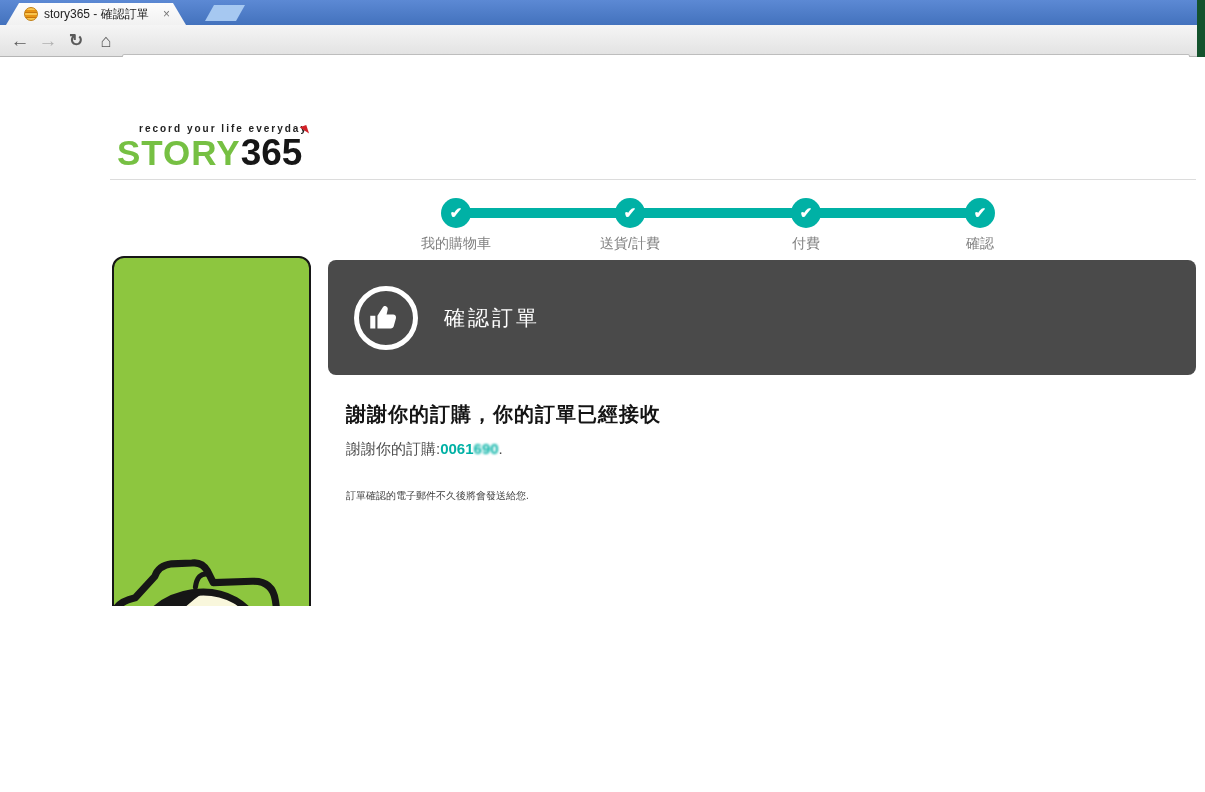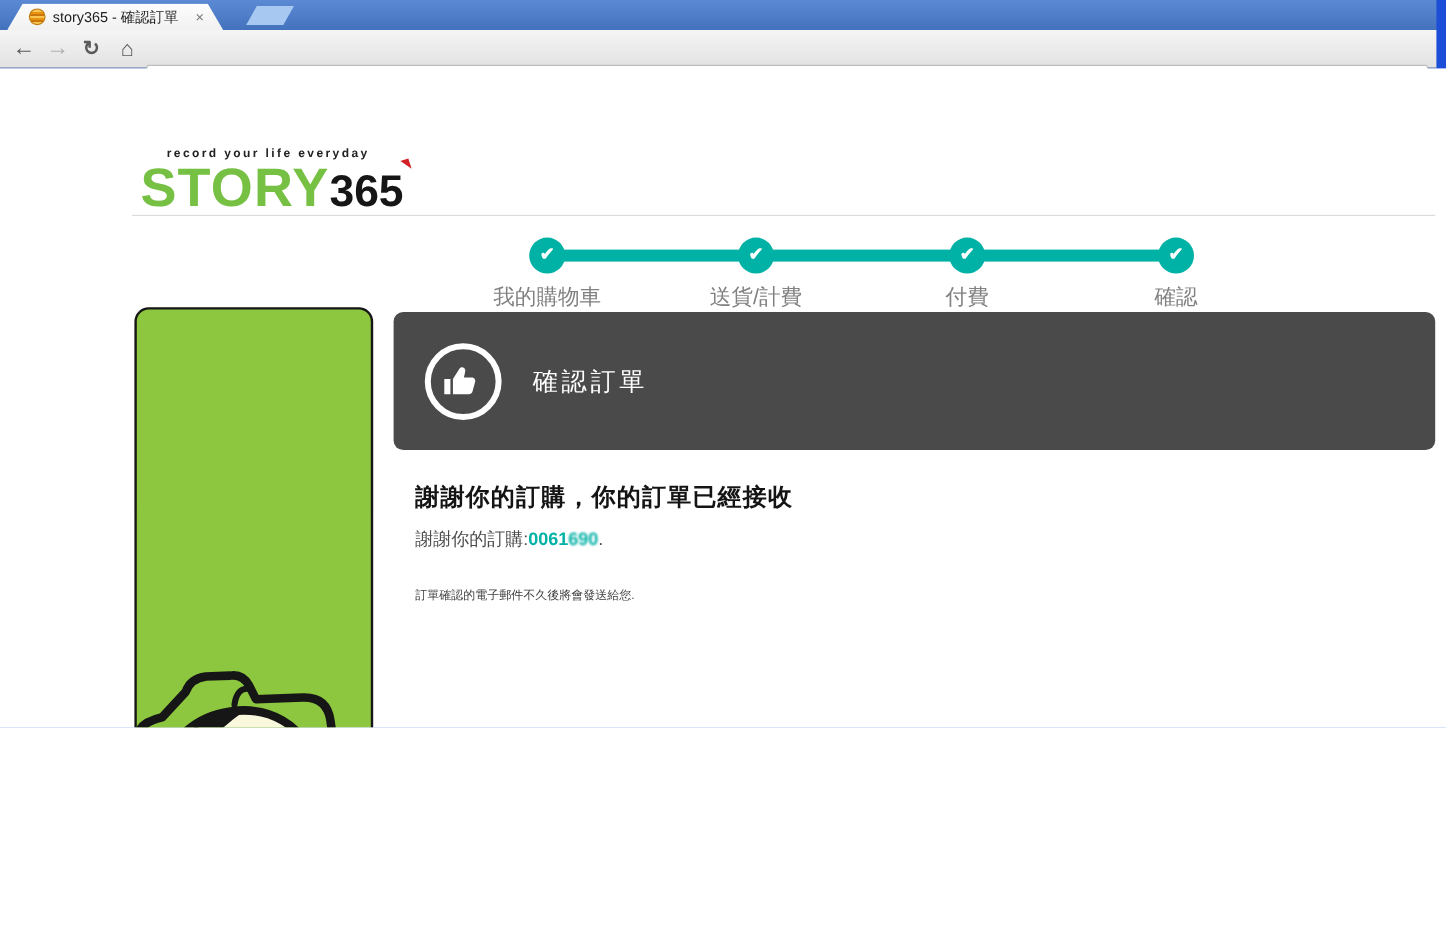--- a/index.html
+++ b/index.html
@@ -1,17 +1,17 @@
 <!DOCTYPE html>
 <html><head>
 <meta charset="utf-8">
 <style>
   * { margin:0; padding:0; box-sizing:border-box; }
   html,body { width:1205px; height:792px; background:#fff; font-family:"Liberation Sans", sans-serif; }
-  .screen { position:relative; width:1205px; height:606px; background:#1d4ed8; overflow:hidden; }
+  .screen { position:relative; width:1205px; height:606px; background:#14532d; overflow:hidden; }
 
   
   .titlebar { position:absolute; left:0; top:0; width:1197px; height:25px;
     background:linear-gradient(#5c89d4,#4372bd); }
   .tab { position:absolute; left:6px; top:3px; width:180px; height:22px;
     background:linear-gradient(#fdfdfd,#f1f1f1);
     clip-path:polygon(0 100%, 13px 0, calc(100% - 13px) 0, 100% 100%);
     display:flex; align-items:center; }
   .favicon { width:14px; height:14px; border-radius:50%; margin-left:18px; margin-right:6px;
     background:repeating-linear-gradient(#f8c550 0 2px, #e89412 2px 4px, #c9760a 4px 5px);
@@ -36,36 +36,36 @@
     background:#e8e8e8; border-left:1px solid #9a9a9a; border-bottom:1px solid #9a9a9a; }
   .url-text { font-family:"Liberation Serif", serif; font-size:15px; color:#3c3c3c; white-space:nowrap; }
 
   
   .page { position:absolute; left:0; top:57px; width:1205px; height:735px; background:#fff; }
 
   .logo { position:absolute; left:117px; top:66px; }
   .logo-tagline { font-size:10px; font-weight:bold; color:#222;
     letter-spacing:2px; margin-left:22px; }
   .logo-main { display:flex; align-items:baseline; position:relative; }
-  .logo-story { font-size:45px; font-weight:900; color:#76c043; letter-spacing:1px; line-height:1; }
+  .logo-story { font-size:35px; font-weight:900; color:#76c043; letter-spacing:1px; line-height:1; }
   .logo-365 { font-size:37px; font-weight:900; color:#161616; line-height:1; position:relative; }
   .logo-lens { position:absolute; left:29px; top:13px; width:14px; height:14px; border-radius:50%;
     background:#8ec6e8; z-index:-1; }
   .logo-flag { position:absolute; right:-6px; top:-7px; width:0; height:0;
     border-left:7px solid transparent; border-right:7px solid #d22027; border-bottom:9px solid transparent;
     transform:rotate(-18deg); }
 
   .divider { position:absolute; left:110px; top:122px; width:1086px; height:1px; background:#dcdcdc; }
 
   
   .step-bar { position:absolute; left:456px; top:151px; width:524px; height:10px; background:#00b1a5; }
   .step { position:absolute; top:141px; width:120px; margin-left:-60px; text-align:center; }
   .step-circle { width:30px; height:30px; border-radius:50%; background:#00b1a5; margin:0 auto;
     color:#fff; font-size:15px; line-height:30px; text-align:center; font-weight:bold; }
-  .step-label { margin-top:7px; font-size:18px; color:#818181; }
+  .step-label { margin-top:7px; font-size:14px; color:#818181; }
   .step1 { left:456px; } .step2 { left:630px; } .step3 { left:806px; } .step4 { left:980px; }
 
   
   .mascot-panel { position:absolute; left:112px; top:199px; width:199px; height:549px;
     background:#8dc63f; border:2px solid #161616; border-radius:12px; overflow:hidden; }
   .mascot-panel svg { position:absolute; left:-12px; bottom:-6px; }
 
   
   .confirm-header { position:absolute; left:328px; top:203px; width:868px; height:115px;
     background:#4a4a4a; border-radius:8px; display:flex; align-items:center; }

